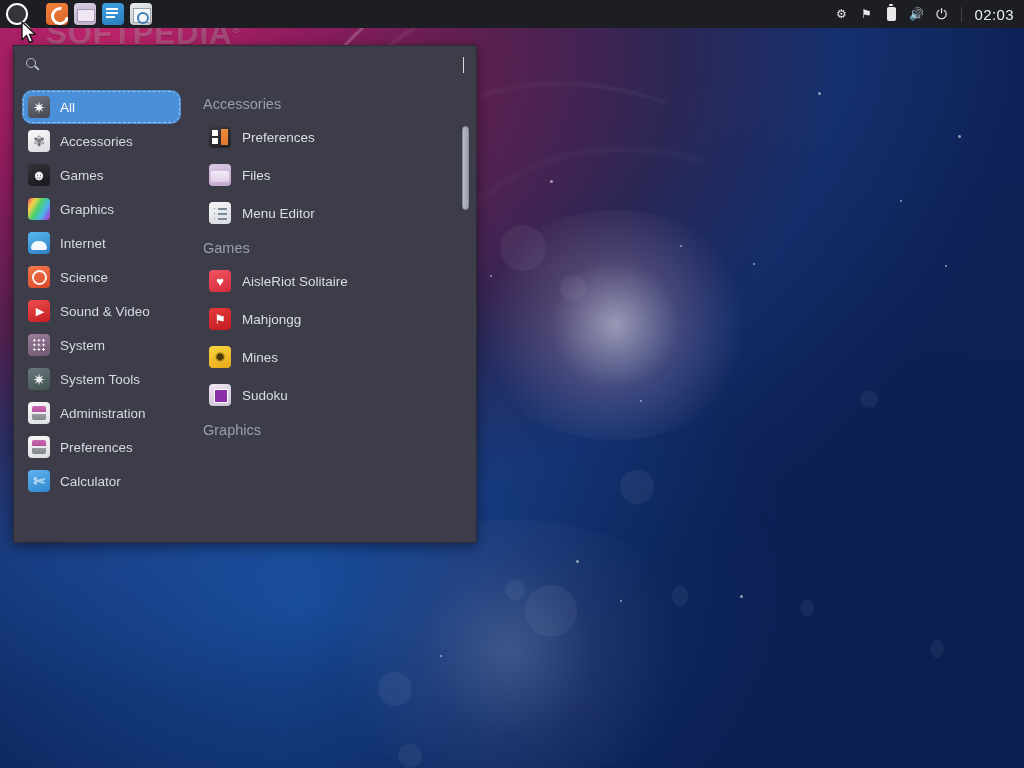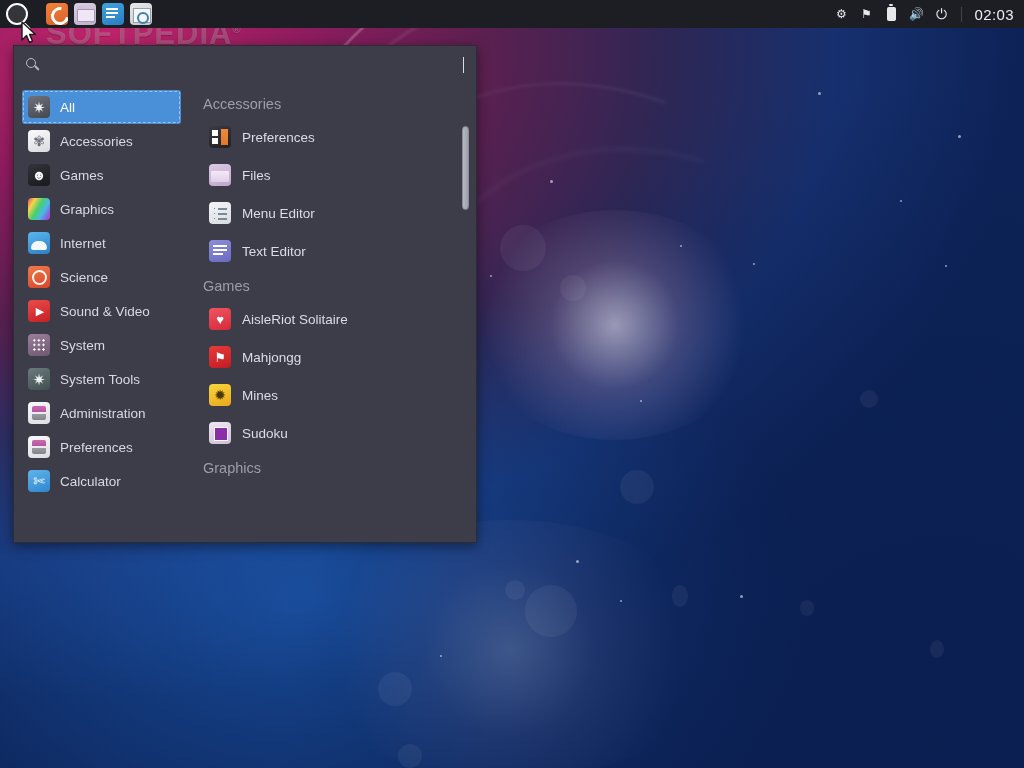--- a/index.html
+++ b/index.html
@@ -189,21 +189,21 @@
   #menu-body { flex: 1; display: flex; min-height: 0; }
 
   
   #categories {
     width: 173px; flex: 0 0 173px; padding: 6px 6px 6px 8px;
     display: flex; flex-direction: column; gap: 0px;
     overflow: hidden;
   }
   .cat-item {
     height: 34px; display: flex; align-items: center;
-    padding: 0 6px; border-radius: 3px;
+    padding: 0 6px; border-radius: 10px;
     cursor: default; position: relative;
   }
   .cat-item.selected {
     background: #4a90d9;
     outline: 1px dashed rgba(255,255,255,0.45);
     outline-offset: -2px;
   }
   .cat-label {
     color: #d6d9e2; font-size: 13.5px; margin-left: 10px;
     white-space: nowrap;
@@ -496,24 +496,20 @@
           <span class="app-label">Preferences</span>
         </div>
         <div class="app-item">
           <span class="ico ic-folder"></span>
           <span class="app-label">Files</span>
         </div>
         <div class="app-item">
           <span class="ico ic-menued"></span>
           <span class="app-label">Menu Editor</span>
         </div>
-        <div class="app-item">
-          <span class="ico ic-textedit"></span>
-          <span class="app-label">Text Editor</span>
-        </div>
 
         <div class="group-header">Games</div>
 
         <div class="app-item">
           <span class="ico ic-solitaire"></span>
           <span class="app-label">AisleRiot Solitaire</span>
         </div>
         <div class="app-item">
           <span class="ico ic-mahjongg"></span>
           <span class="app-label">Mahjongg</span>

